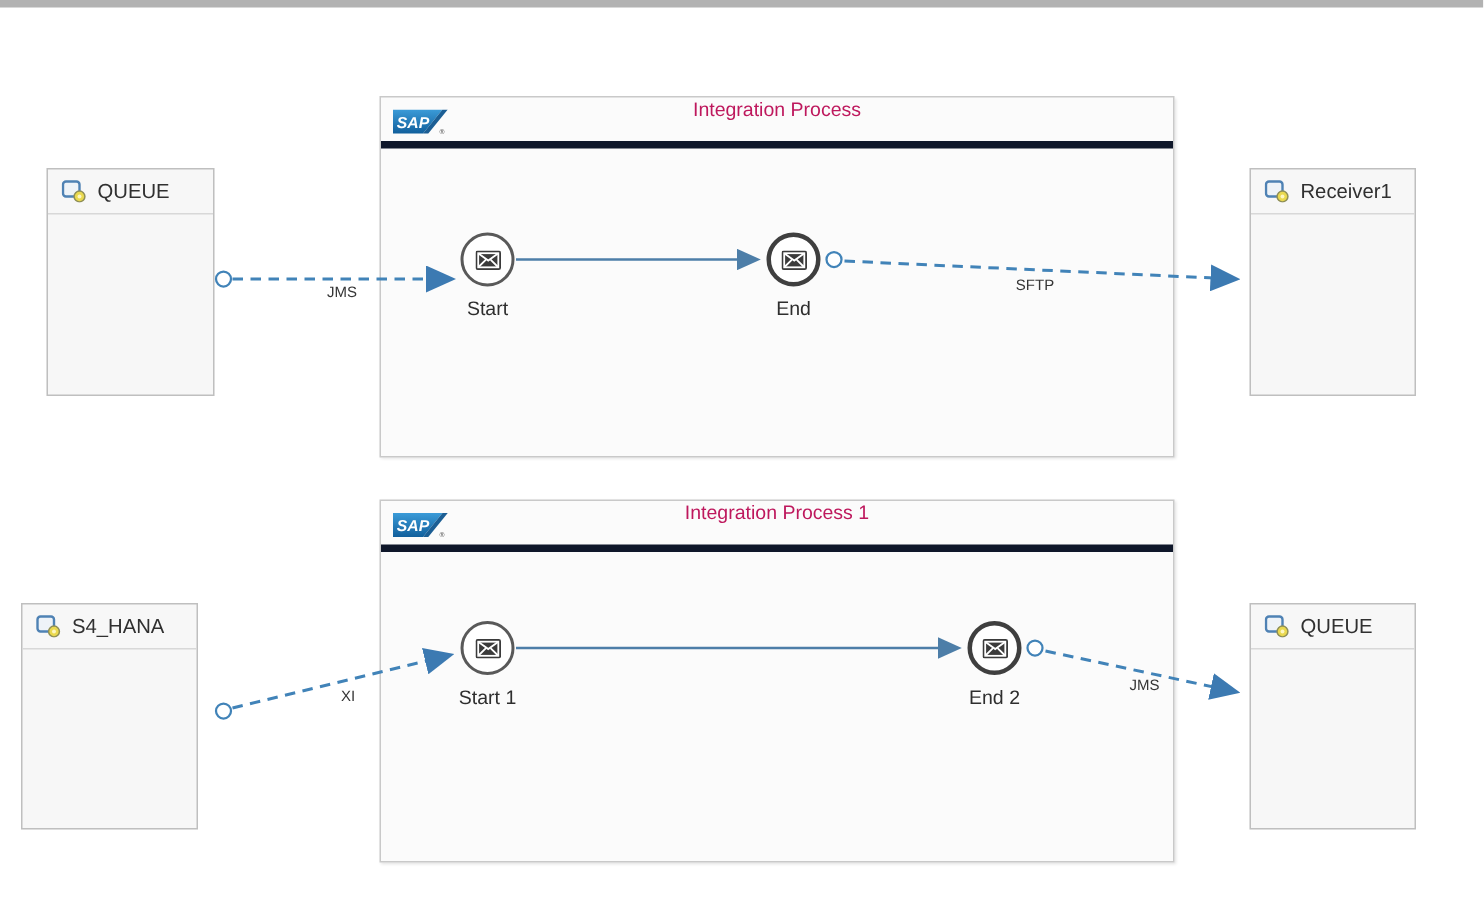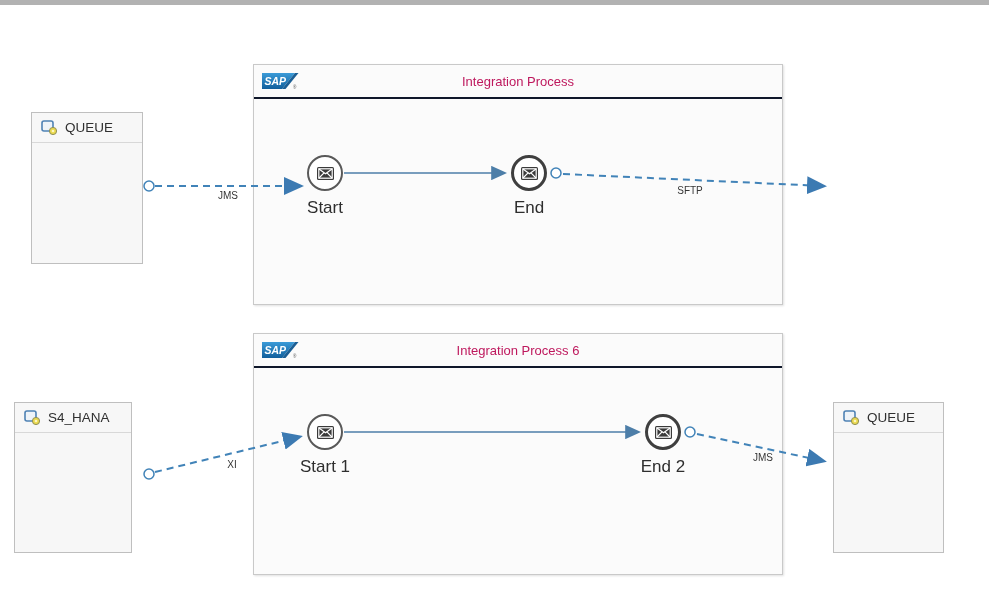--- a/index.html
+++ b/index.html
@@ -9,33 +9,33 @@
 
   
   .participant { position:absolute; background:#f7f7f7; border:1px solid #bfbfbf; z-index:1; }
   .p-header { height:30px; display:flex; align-items:center; gap:7px; padding-left:9px;
               border-bottom:1px solid #d8d8d8; }
   .p-label { font-size:13.5px; color:#303030; }
 
   
   .process { position:absolute; background:#fbfbfb; border:1px solid #c9c9c9;
              box-shadow:1px 1px 2px rgba(0,0,0,0.12); z-index:1; }
-  .proc-header { position:relative; height:34px; border-bottom:2px solid #0f172a;
-                 display:flex; align-items:center; justify-content:center; }
+  .proc-header { position:relative; height:34px; border-bottom:5px solid #0f172a;
+                 display:flex; justify-content:center; }
   .proc-title { font-size:13px; color:#be185d; }
   .sap-logo { position:absolute; left:8px; top:8px; line-height:0; }
 
   
   .event { position:absolute; width:36px; height:36px; z-index:3; }
   .event-circle { width:36px; height:36px; border-radius:50%; background:#ffffff;
                   display:flex; align-items:center; justify-content:center; }
   .event-circle.start { border:2px solid #595959; }
   .event-circle.end   { border:3px solid #3f3f3f; }
   .event-label { position:absolute; top:43px; left:50%; transform:translateX(-50%);
-                 font-size:17px; color:#2e2e2e; white-space:nowrap; }
+                 font-size:13px; color:#2e2e2e; white-space:nowrap; }
 
   
   svg.flows { position:absolute; left:0; top:0; z-index:2; }
   .msgline { stroke:#4183b8; stroke-width:2; stroke-dasharray:7 5; fill:none; }
   .seqline { stroke:#4d7ea8; stroke-width:1.6; fill:none; }
   .connector { fill:#ffffff; stroke:#4183b8; stroke-width:1.5; }
 
   .flow-label { position:absolute; transform:translateX(-50%); font-size:10px;
                 color:#363636; z-index:4; white-space:nowrap; }
 </style>
@@ -52,20 +52,33 @@
           <rect x="1" y="1" width="11" height="10" rx="2" fill="#eef3f8" stroke="#4f82b4" stroke-width="1.6"></rect>
           <circle cx="12" cy="11" r="3.6" fill="#ead94f" stroke="#8f8f57" stroke-width="1"></circle>
           <circle cx="12" cy="11" r="1.3" fill="#fdf6c0"></circle>
         </svg>
       </span>
       <span class="p-label">QUEUE</span>
     </div>
     <div class="p-body"></div>
   </div>
 
+  <div class="participant" style="left:833px;top:112px;width:111px;height:152px">
+    <div class="p-header">
+      <span style="line-height:0">
+        <svg width="17" height="15" viewBox="0 0 17 15">
+          <rect x="1" y="1" width="11" height="10" rx="2" fill="#eef3f8" stroke="#4f82b4" stroke-width="1.6"></rect>
+          <circle cx="12" cy="11" r="3.6" fill="#ead94f" stroke="#8f8f57" stroke-width="1"></circle>
+          <circle cx="12" cy="11" r="1.3" fill="#fdf6c0"></circle>
+        </svg>
+      </span>
+      <span class="p-label">Receiver1</span>
+    </div>
+    <div class="p-body"></div>
+  </div>
 
   <div class="participant" style="left:14px;top:402px;width:118px;height:151px">
     <div class="p-header">
       <span style="line-height:0">
         <svg width="17" height="15" viewBox="0 0 17 15">
           <rect x="1" y="1" width="11" height="10" rx="2" fill="#eef3f8" stroke="#4f82b4" stroke-width="1.6"></rect>
           <circle cx="12" cy="11" r="3.6" fill="#ead94f" stroke="#8f8f57" stroke-width="1"></circle>
           <circle cx="12" cy="11" r="1.3" fill="#fdf6c0"></circle>
         </svg>
       </span>
@@ -111,21 +124,21 @@
   <div class="process" style="left:253px;top:333px;width:530px;height:242px">
     <div class="proc-header">
       <span class="sap-logo">
         <svg width="40" height="17" viewBox="0 0 40 17">
           <polygon points="0,0 33,0 20,16 0,16" fill="url(#sapg)"></polygon>
           <polygon points="33,0 20,16 23.5,16 36.5,0" fill="#1b5e94"></polygon>
           <text x="2.5" y="12" font-size="10.5" font-weight="bold" font-style="italic" fill="#ffffff">SAP</text>
           <text x="31" y="16" font-size="4.5" fill="#555555">®</text>
         </svg>
       </span>
-      <span class="proc-title">Integration Process 6</span>
+      <span class="proc-title">Integration Process 1</span>
     </div>
   </div>
 
   <svg class="flows" width="989" height="601">
     <defs>
       <marker id="arrowM" markerWidth="10" markerHeight="9" refX="8" refY="4.5" orient="auto">
         <path d="M0,0 L10,4.5 L0,9 z" fill="#3c7ab2"></path>
       </marker>
       <marker id="arrowS" markerWidth="10" markerHeight="9" refX="8" refY="4.5" orient="auto">
         <path d="M0,0 L10,4.5 L0,9 z" fill="#4d7ea8"></path>

